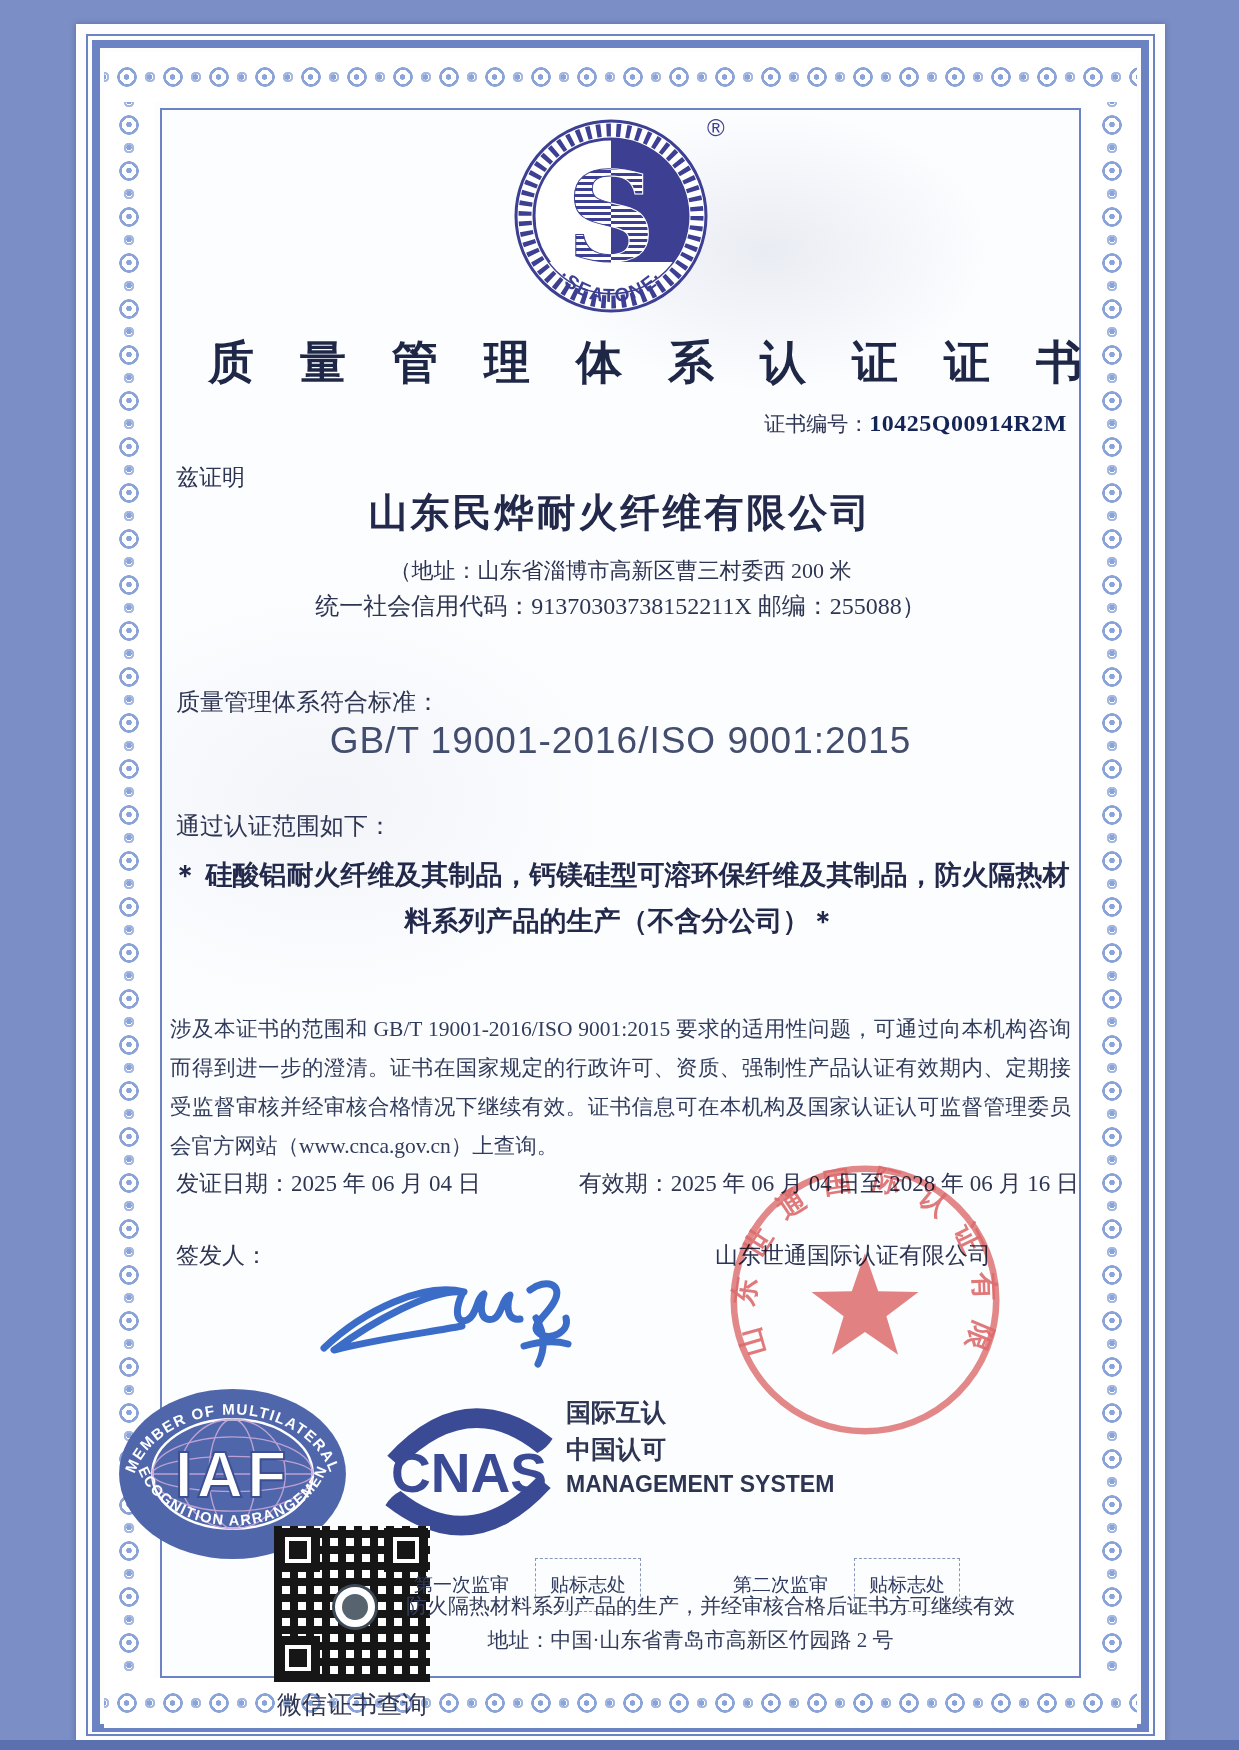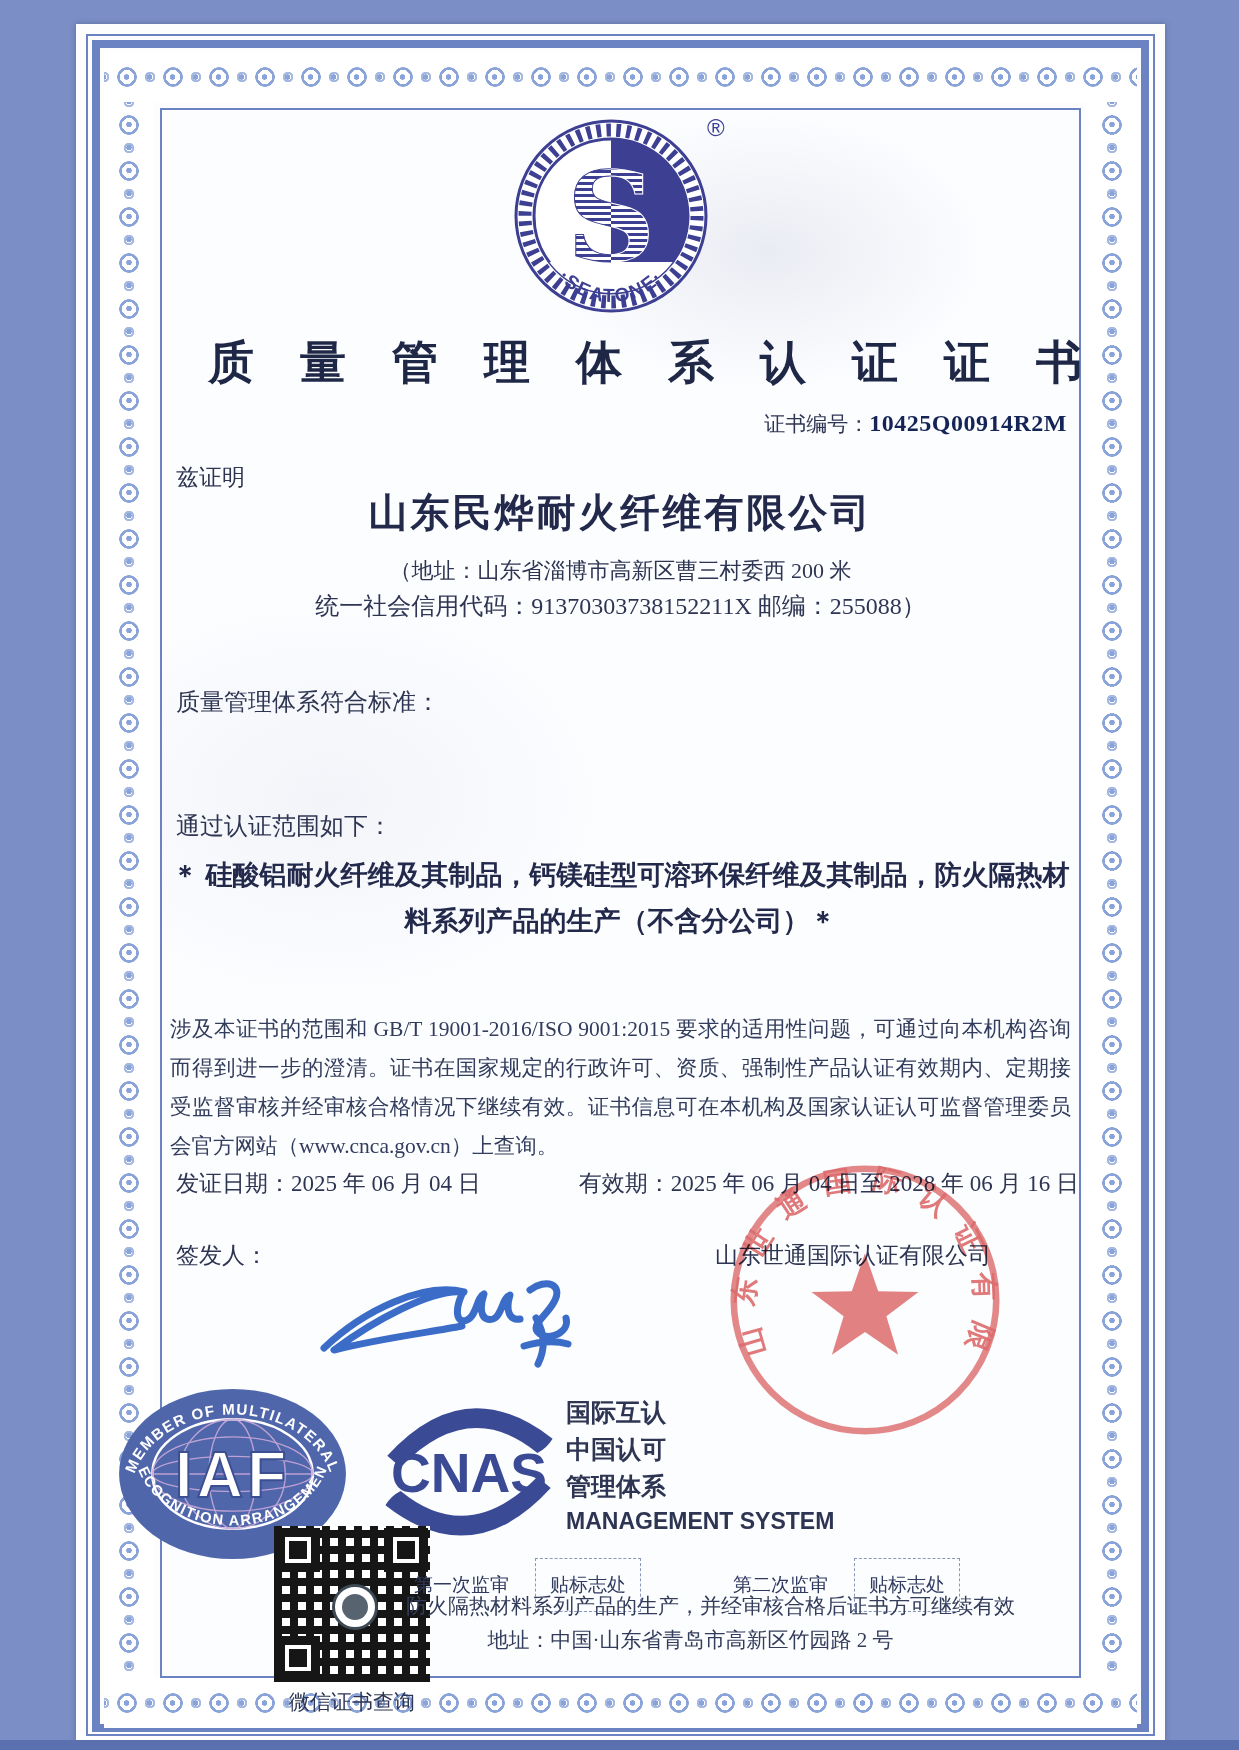--- a/index.html
+++ b/index.html
@@ -75,21 +75,21 @@
   .qr{top:1416px;left:112px;width:156px;height:156px;background-color:#fff;
       background-image:
         repeating-linear-gradient(90deg,#161616 0 8px,rgba(0,0,0,0) 8px 16px),
         repeating-linear-gradient(0deg,#161616 0 8px,#fff 8px 16px);
   }
   .qf{position:absolute;width:26px;height:26px;border:9px solid #161616;background:#fff;}
   .qf i{position:absolute;inset:4px;background:#161616;}
   .qf.tl{top:2px;left:2px;} .qf.tr{top:2px;right:2px;} .qf.bl{bottom:2px;left:2px;}
   .qcenter{position:absolute;top:58px;left:58px;width:40px;height:40px;border-radius:50%;background:#fff;border:3px solid #3d4a55;}
   .qcenter i{position:absolute;inset:7px;border-radius:50%;background:#57636e;}
-  .qr-label{top:1578px;left:86px;width:208px;text-align:center;font-size:21px;color:#2e3552;}
+  .qr-label{top:1578px;left:86px;width:208px;text-align:center;font-size:25px;color:#2e3552;}
 
   .audit-row{top:1448px;left:252px;display:flex;align-items:center;font-size:19px;color:#2f3a5e;white-space:nowrap;}
   .audit-row .lbl{margin-right:26px;}
   .audit-row .box{border:1.5px dashed #8a97bd;padding:13px 14px;color:#2f3a5e;}
   .audit-row .gap{width:92px;}
   .foot-note{top:1482px;left:180px;right:0;text-align:center;font-size:21px;color:#333c5a;}
   .foot-addr{top:1516px;left:180px;right:40px;text-align:center;font-size:21px;color:#333c5a;}
   .foot-contact{top:1548px;left:180px;right:40px;text-align:center;font-size:21px;color:#333c5a;}
   .foot-contact .sp{display:inline-block;width:42px;}
 </style>
@@ -148,20 +148,21 @@
         <div class="abs certno-line">
           <span>证书编号：</span><b>10425Q00914R2M</b>
         </div>
 
         <div class="abs hereby">兹证明</div>
         <div class="abs centered company">山东民烨耐火纤维有限公司</div>
         <div class="abs centered addr1">（地址：山东省淄博市高新区曹三村委西 200 米</div>
         <div class="abs centered addr2">统一社会信用代码：91370303738152211X 邮编：255088）</div>
 
         <div class="abs std-label">质量管理体系符合标准：</div>
+        <div class="abs centered standard">GB/T 19001-2016/ISO 9001:2015</div>
 
         <div class="abs scope-label">通过认证范围如下：</div>
         <div class="abs scope">＊ 硅酸铝耐火纤维及其制品，钙镁硅型可溶环保纤维及其制品，防火隔热材料系列产品的生产（不含分公司）＊</div>
 
         <div class="abs disclaimer">涉及本证书的范围和 GB/T 19001-2016/ISO 9001:2015 要求的适用性问题，可通过向本机构咨询而得到进一步的澄清。证书在国家规定的行政许可、资质、强制性产品认证有效期内、定期接受监督审核并经审核合格情况下继续有效。证书信息可在本机构及国家认证认可监督管理委员会官方网站（www.cnca.gov.cn）上查询。</div>
 
         <div class="abs dates">
           <span>发证日期：</span><span>2025 年 06 月 04 日</span>
           <span class="validity"><span>有效期：</span><span>2025 年 06 月 04 日至 2028 年 06 月 16 日</span></span>
         </div>
@@ -222,21 +223,20 @@
           <svg width="190" height="158" viewBox="0 0 200 160">
             <path d="M14,64 Q96,-26 188,46 Q182,56 172,61 Q100,2 28,76 Z" fill="#3b4a94"></path>
             <path d="M186,98 Q104,188 12,116 Q18,106 28,101 Q100,160 172,86 Z" fill="#3b4a94"></path>
             <text x="100" y="102" text-anchor="middle" font-size="58" font-weight="bold" letter-spacing="0" fill="#3b4a94" font-family="'Liberation Sans',sans-serif">CNAS</text>
           </svg>
         </div>
 
         <div class="abs cnas-text">
           <div class="zh">国际互认</div>
           <div class="zh">中国认可</div>
-          <div class="zh">管理体系</div>
           <div class="en">MANAGEMENT SYSTEM</div>
         </div>
 
         <div class="abs qr">
           <div class="qf tl">
               <i></i>
             </div>
           <div class="qf tr">
               <i></i>
             </div>

